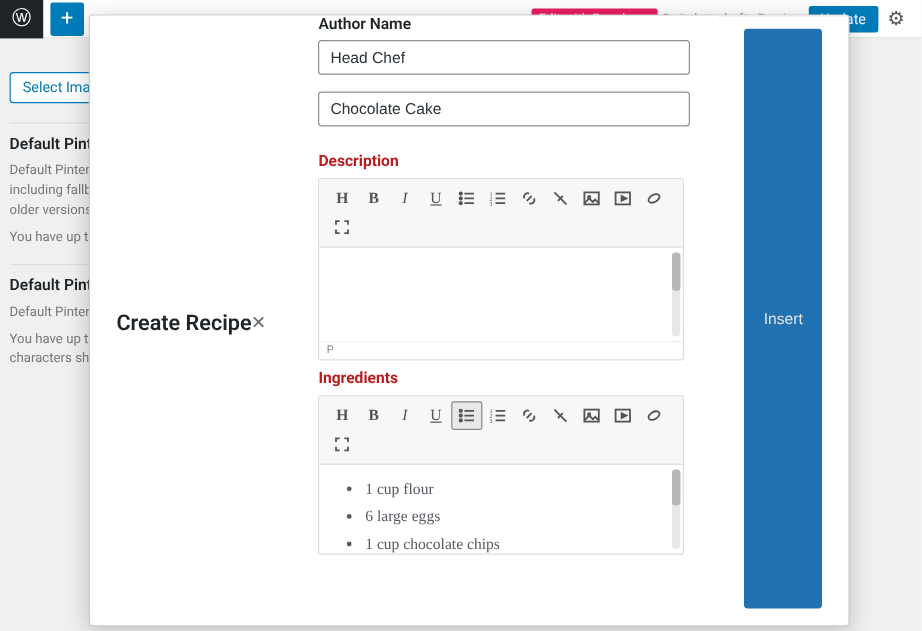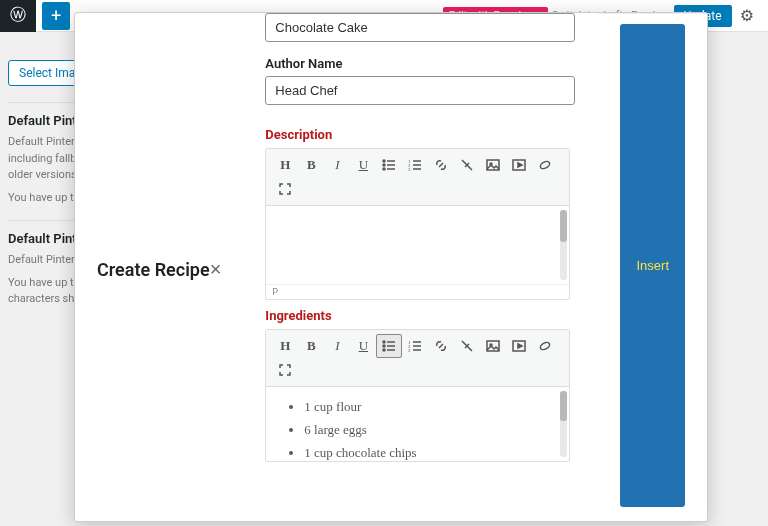--- a/index.html
+++ b/index.html
@@ -49,21 +49,21 @@
   .editor-content { padding:10px 12px 6px; min-height:70px; font-family: Georgia, "Times New Roman", serif; font-size:13px; color:#555a60; line-height:1.55; position:relative;}
   .editor-content p { margin-bottom:10px; }
   .editor-content ul { padding-left:26px; }
   .editor-content li { margin-bottom:3px; }
   .spellerr { text-decoration: underline wavy #d63638; text-decoration-thickness:1px;}
   .path-bar { font-size:9px; color:#888; padding:2px 6px; border-top:1px solid #eee; text-transform:uppercase; letter-spacing:0.3px;}
   .inner-scroll { position:absolute; right:2px; top:4px; bottom:4px; width:7px; background:#e8e8e8; border-radius:3px; }
   .inner-scroll-thumb { position:absolute; left:0; right:0; top:0; height:45%; background:#b8b8b8; border-radius:3px;}
 
   .modal-footer { padding:10px 22px 14px; display:flex; justify-content:flex-end; border-top:1px solid #eee; }
-  .btn-primary { background:#2271b1; color:#fde047; border:none; padding:7px 16px; font-size:13px; border-radius:3px; cursor:pointer;}
+  .btn-primary { background:#2271b1; color:#e5e5e5; border:none; padding:7px 16px; font-size:13px; border-radius:3px; cursor:pointer;}
 
   .sec-label { font-size:13px; font-weight:700; color:#b91c1c; margin:8px 0 6px; }
   .cursor::after{ content:"|"; color:#333; animation:blink 1s steps(1) infinite;}
   @keyframes blink { 50%{opacity:0;} }
 </style>
 </head>
 <body>
 
 <div class="wp-bg">
   <div class="wp-topbar">
@@ -96,25 +96,25 @@
     <div class="modal-title">Create Recipe</div>
     <button class="modal-close">×</button>
   </div>
 
   <div class="modal-body">
     <div class="scroll-area">
 
       <div class="row">
         <div class="col-main">
           <div class="field">
-            <input class="text-input" value="Chocolate Cake" style="">
+            <label class="field-label">Author Name</label>
+            <input class="text-input narrow" value="Head Chef" style="">
           </div>
           <div class="field">
-            <label class="field-label">Author Name</label>
-            <input class="text-input narrow" value="Head Chef" style="">
+            <input class="text-input" value="Chocolate Cake" style="">
           </div>
         </div>
         <div class="col-side">
           <button class="side-selimg">Select Image</button>
         </div>
       </div>
 
       <div class="sec-label">Description</div>
       <div class="editor-wrap">
         <div class="toolbar">

